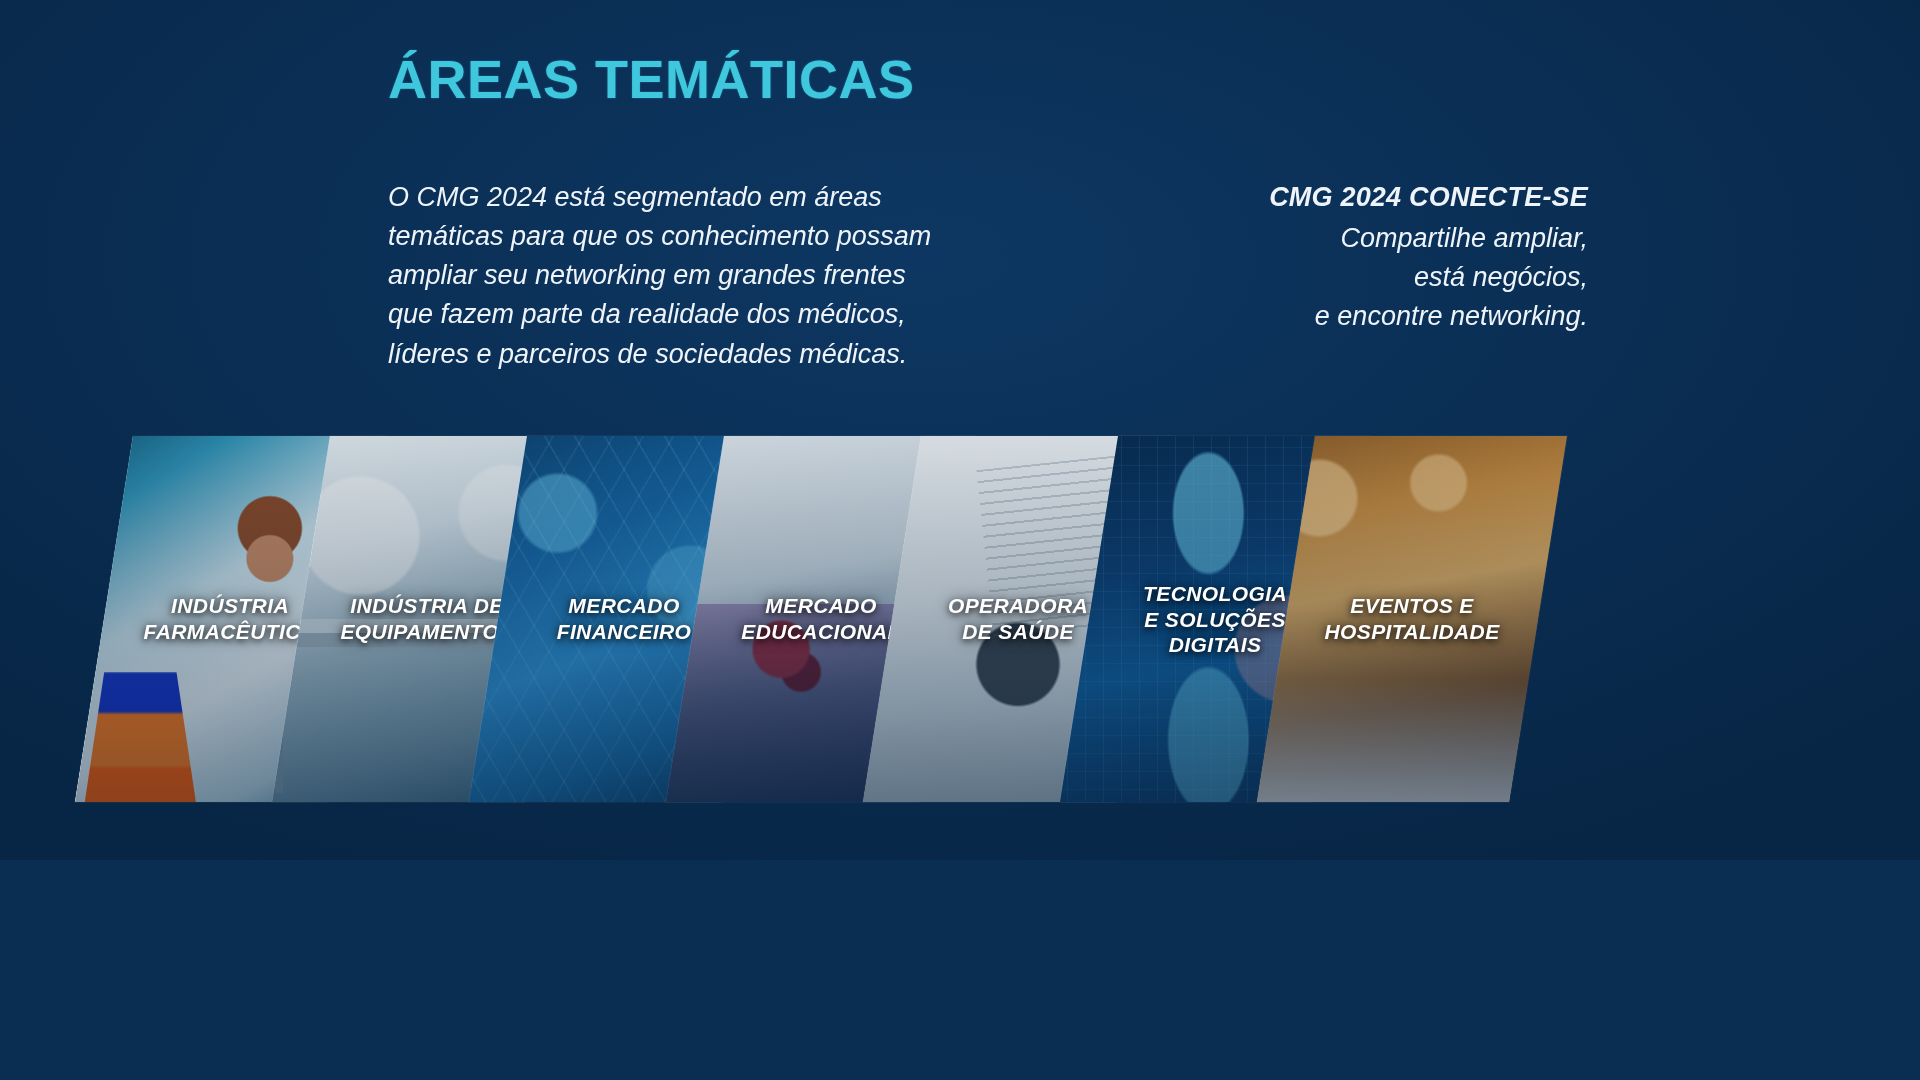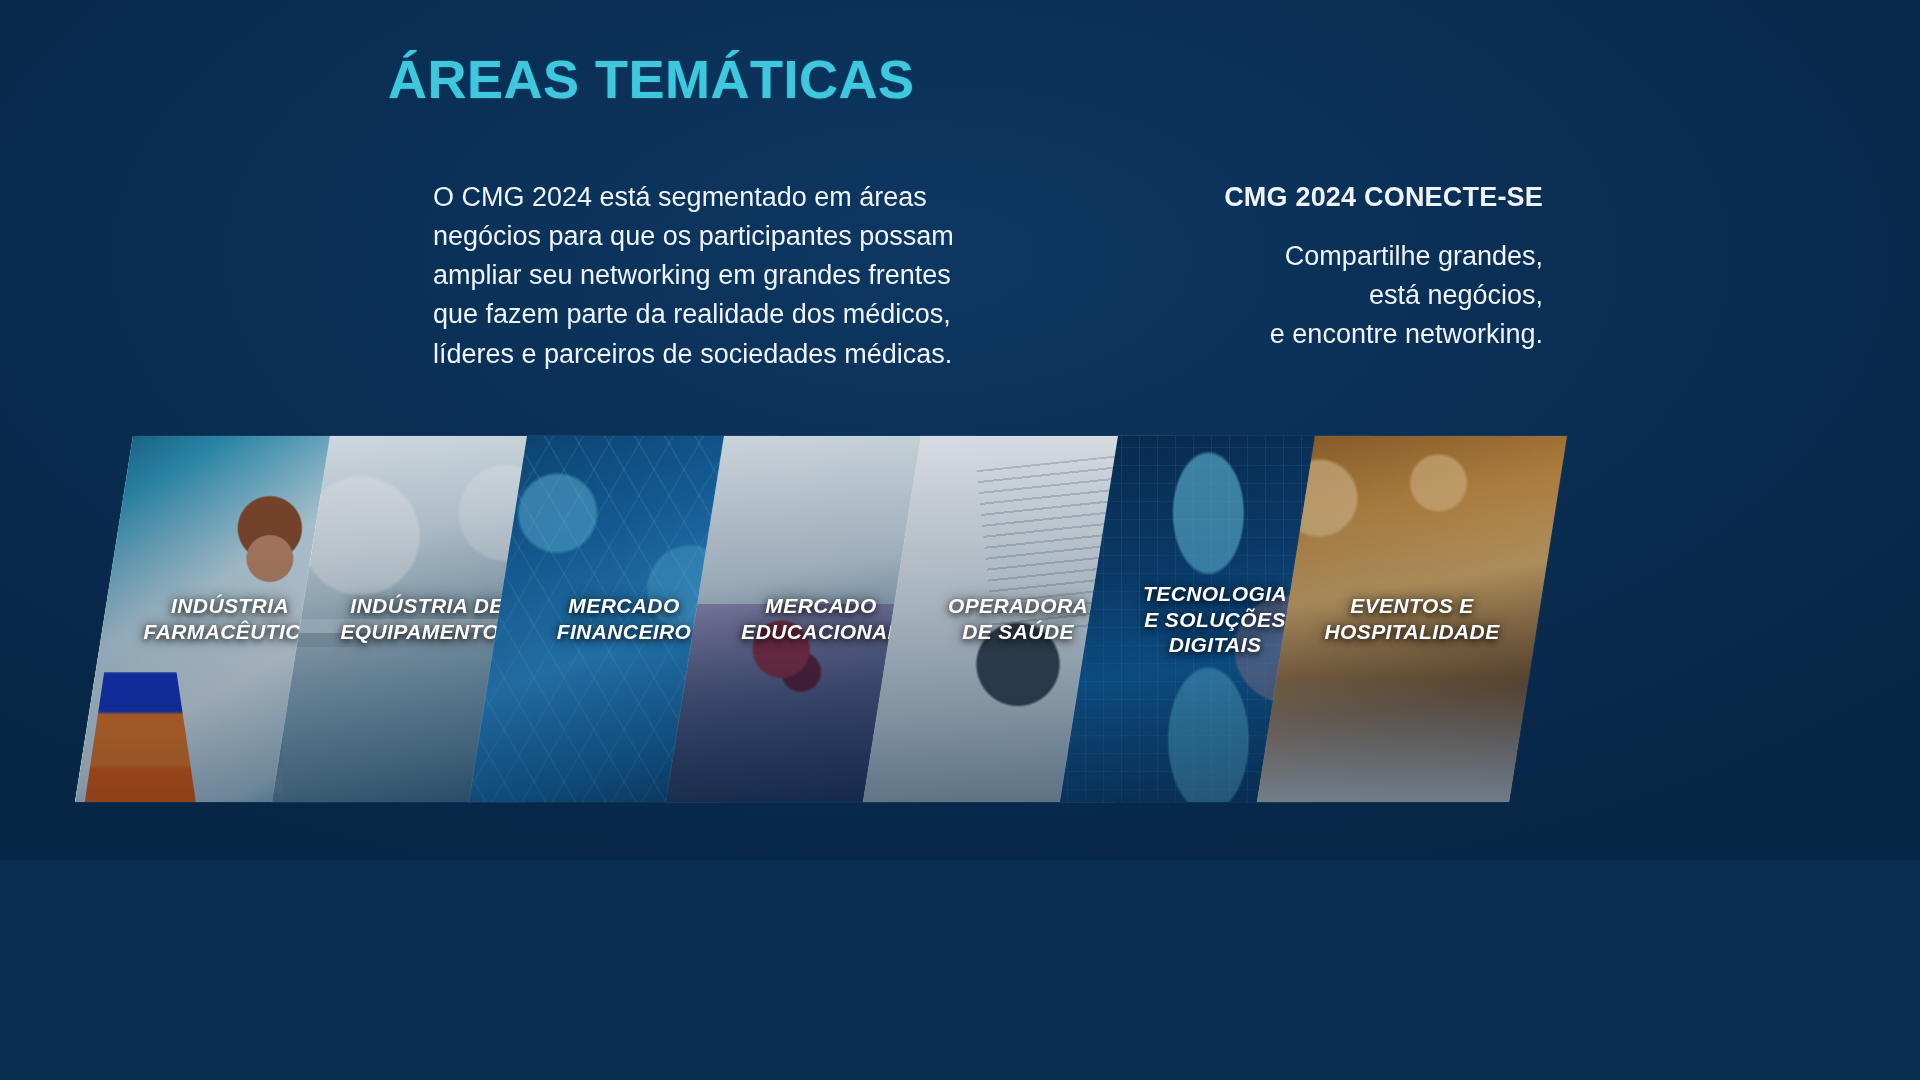--- a/index.html
+++ b/index.html
@@ -29,42 +29,43 @@
     text-shadow:0 0 2px rgba(63,200,221,.45);
     white-space:nowrap;
   }
 
   
   .intro {
     position:absolute;
     left:388px; top:178px;
     width:1200px;
     display:flex;
-    justify-content:center;
+    justify-content:space-between;
     align-items:flex-start;
+    font-style:italic;
   }
   .intro-left {
     width:690px;
     color:#eef4f9;
     font-size:27px;
     line-height:1.45;
     text-align:left;
   }
   .intro-right {
     width:420px;
     color:#eef4f9;
     font-size:27px;
     line-height:1.45;
     text-align:right;
   }
   .intro-right .lead {
     font-weight:bold;
     letter-spacing:.2px;
     display:block;
-    margin-bottom:20px;
+    margin-bottom:2px;
   }
   .intro-left .line, .intro-right .line { display:block; white-space:nowrap; }
 
   
   .strip {
     position:absolute;
     left:0; top:436px;
     width:1920px; height:366px;
   }
   .card {
@@ -200,29 +201,29 @@
 <body>
 
 <div class="stage">
 
   <h1 class="heading">ÁREAS TEMÁTICAS</h1>
 
   <div class="intro">
 
     <div class="intro-left">
       <span class="line">O CMG 2024 está segmentado em áreas</span>
-      <span class="line">negócios para que os participantes possam</span>
+      <span class="line">temáticas para que os conhecimento possam</span>
       <span class="line">ampliar seu networking em grandes frentes</span>
       <span class="line">que fazem parte da realidade dos médicos,</span>
       <span class="line">líderes e parceiros de sociedades médicas.</span>
     </div>
 
     <div class="intro-right">
       <span class="lead">CMG 2024 CONECTE-SE</span>
-      <span class="line">Compartilhe grandes,</span>
+      <span class="line">Compartilhe ampliar,</span>
       <span class="line">está negócios,</span>
       <span class="line">e encontre networking.</span>
     </div>
 
   </div>
 
   <div class="strip">
 
     <div class="card" style="left:104px;">
       <div class="photo ph-pharma"></div>

